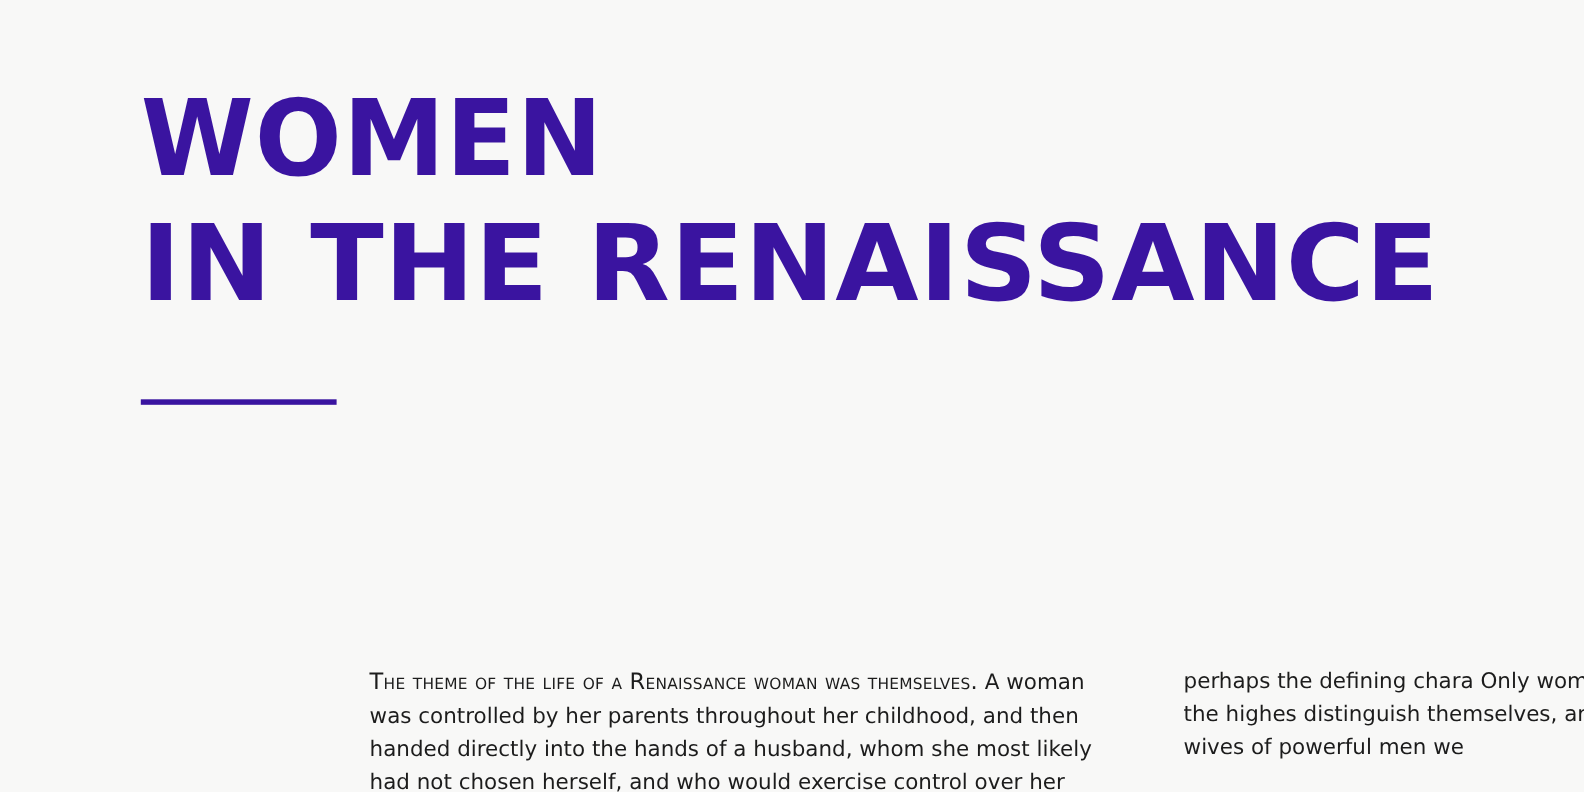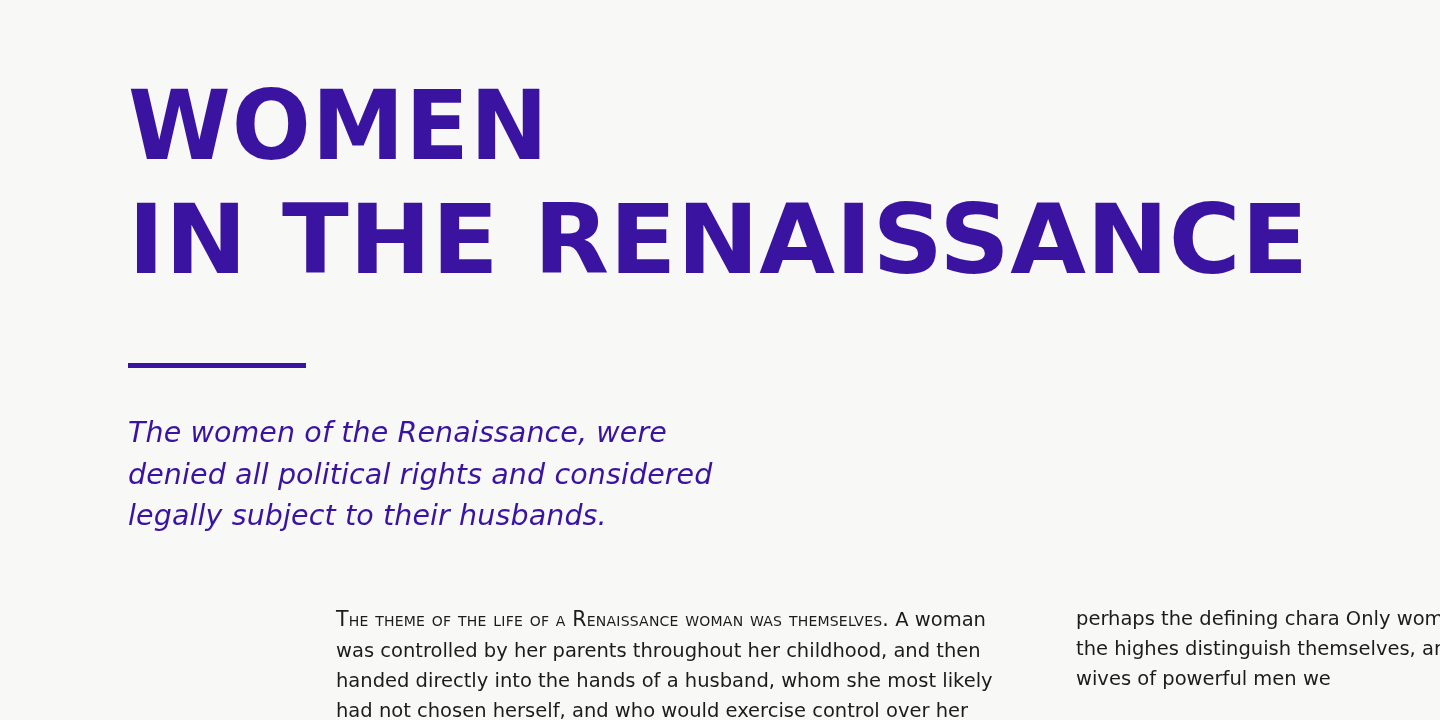--- a/index.html
+++ b/index.html
@@ -115,21 +115,20 @@
 
 <div class="page">
 
   <div class="title-block">
     <div class="title-line title-line-1">WOMEN</div>
     <div class="title-line title-line-2">IN THE RENAISSANCE</div>
   </div>
 
   <div class="rule"></div>
 
-  <div class="subtitle">The women of the Renaissance, were denied all political rights and considered legally subject to their husbands.</div>
 
   <div class="columns">
     <div class="col col-left">
       <p><span class="smallcaps-lead">The theme of the life of a Renaissance woman was themselves.</span><span> A woman was controlled by her parents throughout her childhood, and then handed directly into the hands of a husband, whom she most likely had not chosen herself, and who would exercise control over her</span></p>
     </div>
     <div class="col col-right">
       <p>perhaps the defining chara Only women of the highes distinguish themselves, an wives of powerful men we</p>
     </div>
   </div>
 

